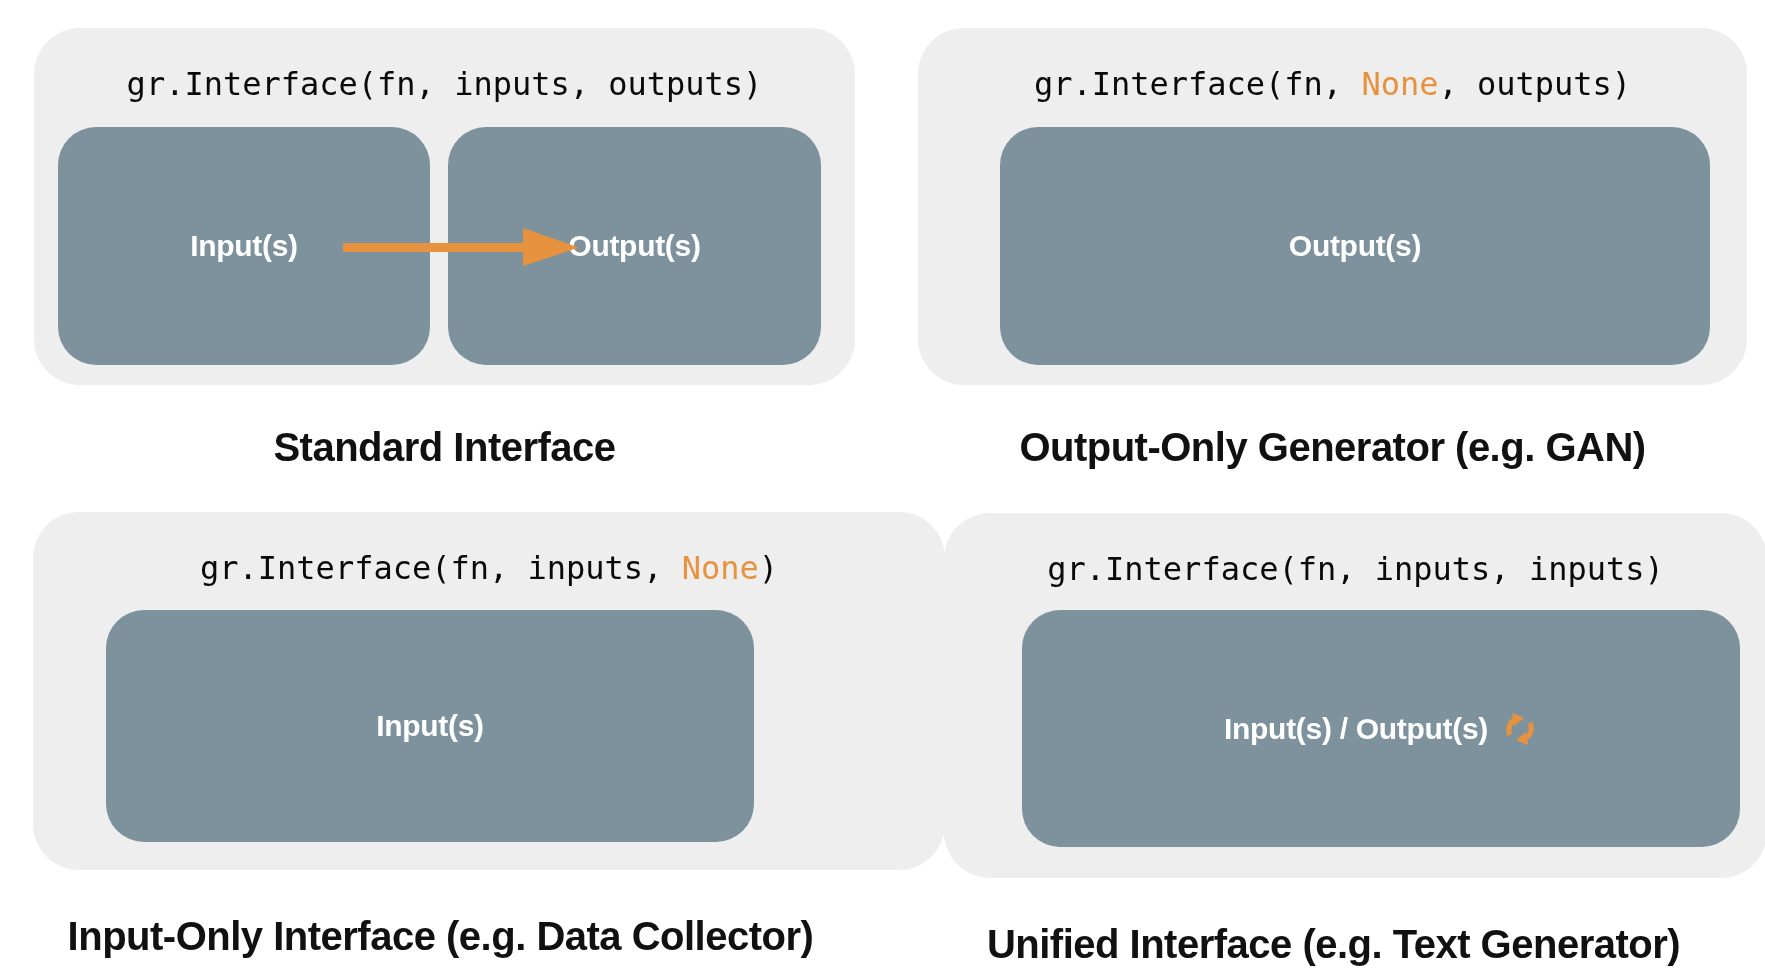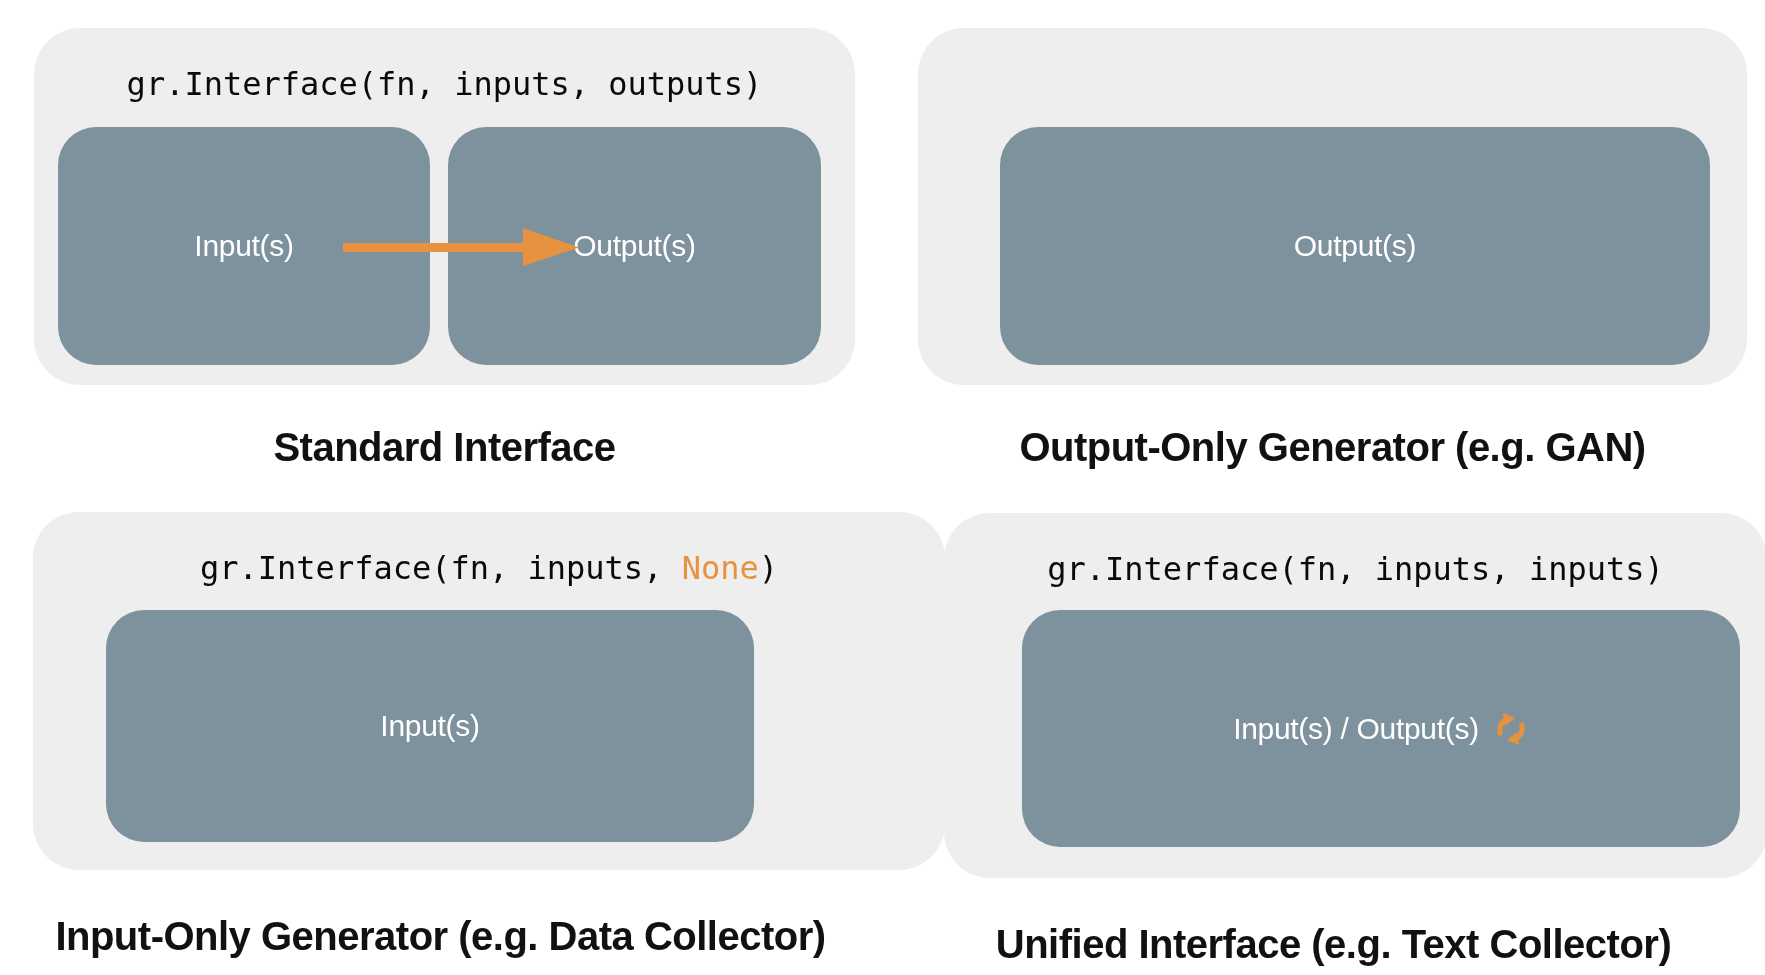--- a/index.html
+++ b/index.html
@@ -9,21 +9,21 @@
   html,body{margin:0;padding:0;background:var(--bg);}
   .canvas{position:relative;width:1765px;height:975px;background:var(--bg);overflow:hidden;
           font-family:"Liberation Sans",sans-serif;}
   .panel{position:absolute;background:var(--panel);border-radius:46px;}
   .code-title{position:absolute;left:0;right:0;top:36px;height:40px;line-height:40px;
               text-align:center;font-family:"DejaVu Sans Mono","Liberation Mono",monospace;
               font-size:32px;color:var(--code);white-space:pre;}
   .code-title .hl{color:var(--accent);}
   .slate-box{position:absolute;background:var(--box);border-radius:38px;
              display:flex;align-items:center;justify-content:center;gap:14px;}
-  .box-label{color:var(--boxlabel);font-weight:normal;font-size:30px;letter-spacing:-0.3px;white-space:pre;}
+  .box-label{color:var(--boxlabel);font-weight:bold;font-size:30px;letter-spacing:-0.3px;white-space:pre;}
   .caption{position:absolute;height:38px;line-height:38px;text-align:center;
            font-size:40px;font-weight:bold;color:var(--caption);letter-spacing:-0.5px;}
   .arrow{position:absolute;}
   
   #p-standard{left:34px;top:28px;width:821px;height:357px;}
   #p-standard .box-in {left:24px;top:99px;width:372px;height:238px;}
   #p-standard .box-out{left:414px;top:99px;width:373px;height:238px;}
   #p-standard .arrow{left:309px;top:200px;}
   #cap-standard{left:34px;top:428px;width:821px;}
   
@@ -53,43 +53,44 @@
       <span class="box-label">Output(s)</span>
     </div>
     <svg class="arrow" width="236" height="38" viewBox="0 0 236 38">
       <rect x="0" y="15" width="182" height="9" fill="#e6923e"></rect>
       <polygon points="180,0 236,19.5 180,38" fill="#e6923e"></polygon>
     </svg>
   </section>
   <div class="caption" id="cap-standard">Standard Interface</div>
 
   <section class="panel" id="p-output">
+    <div class="code-title"><span>gr.Interface(fn, </span><span class="hl">None</span><span>, outputs)</span></div>
     <div class="slate-box box-single">
       <span class="box-label">Output(s)</span>
     </div>
   </section>
   <div class="caption" id="cap-output">Output-Only Generator (e.g. GAN)</div>
 
   <section class="panel" id="p-input">
     <div class="code-title"><span>gr.Interface(fn, inputs, </span><span class="hl">None</span><span>)</span></div>
     <div class="slate-box box-single">
       <span class="box-label">Input(s)</span>
     </div>
   </section>
-  <div class="caption" id="cap-input">Input-Only Generator (e.g. Data Collector)</div>
+  <div class="caption" id="cap-input">Input-Only Interface (e.g. Data Collector)</div>
 
   <section class="panel" id="p-unified">
     <div class="code-title"><span>gr.Interface(fn, inputs, inputs)</span><span class="hl"></span><span></span></div>
     <div class="slate-box box-single">
       <span class="box-label">Input(s) / Output(s)</span>
       <svg width="36" height="36" viewBox="0 0 36 36">
         <g fill="none" stroke="#e6923e" stroke-width="5">
           <path d="M 8 24 A 11.5 11.5 0 0 1 13 8.5"></path>
           <path d="M 28 12 A 11.5 11.5 0 0 1 23 27.5"></path>
         </g>
         <polygon points="10,2 22,7 12,15" fill="#e6923e"></polygon>
         <polygon points="26,34 14,29 24,21" fill="#e6923e"></polygon>
       </svg>
     </div>
   </section>
-  <div class="caption" id="cap-unified">Unified Interface (e.g. Text Collector)</div>
+  <div class="caption" id="cap-unified">Unified Interface (e.g. Text Generator)</div>
 
 </div>
 
 </body></html>

